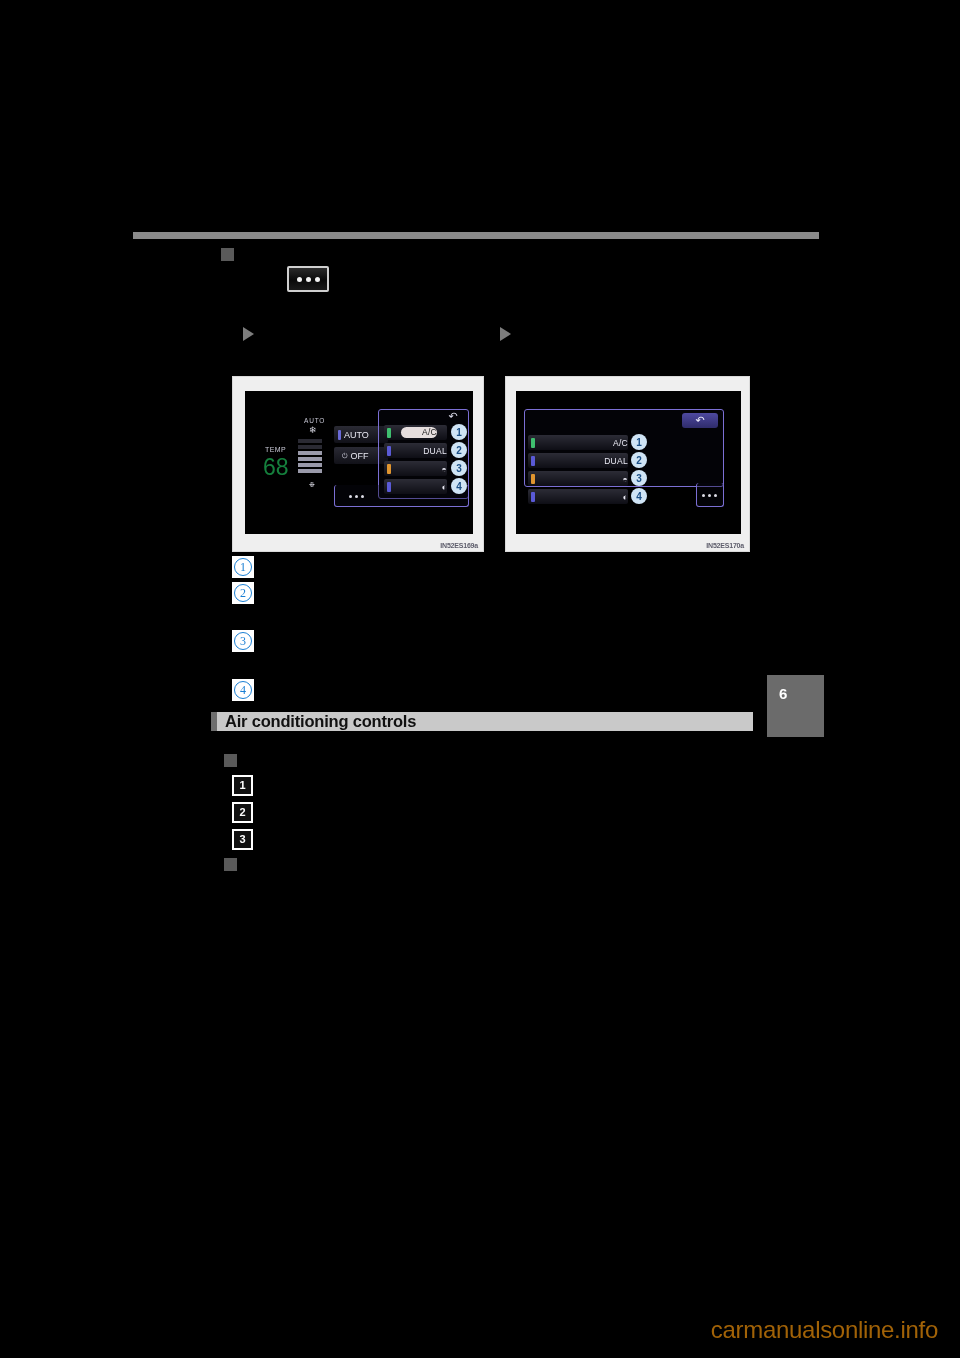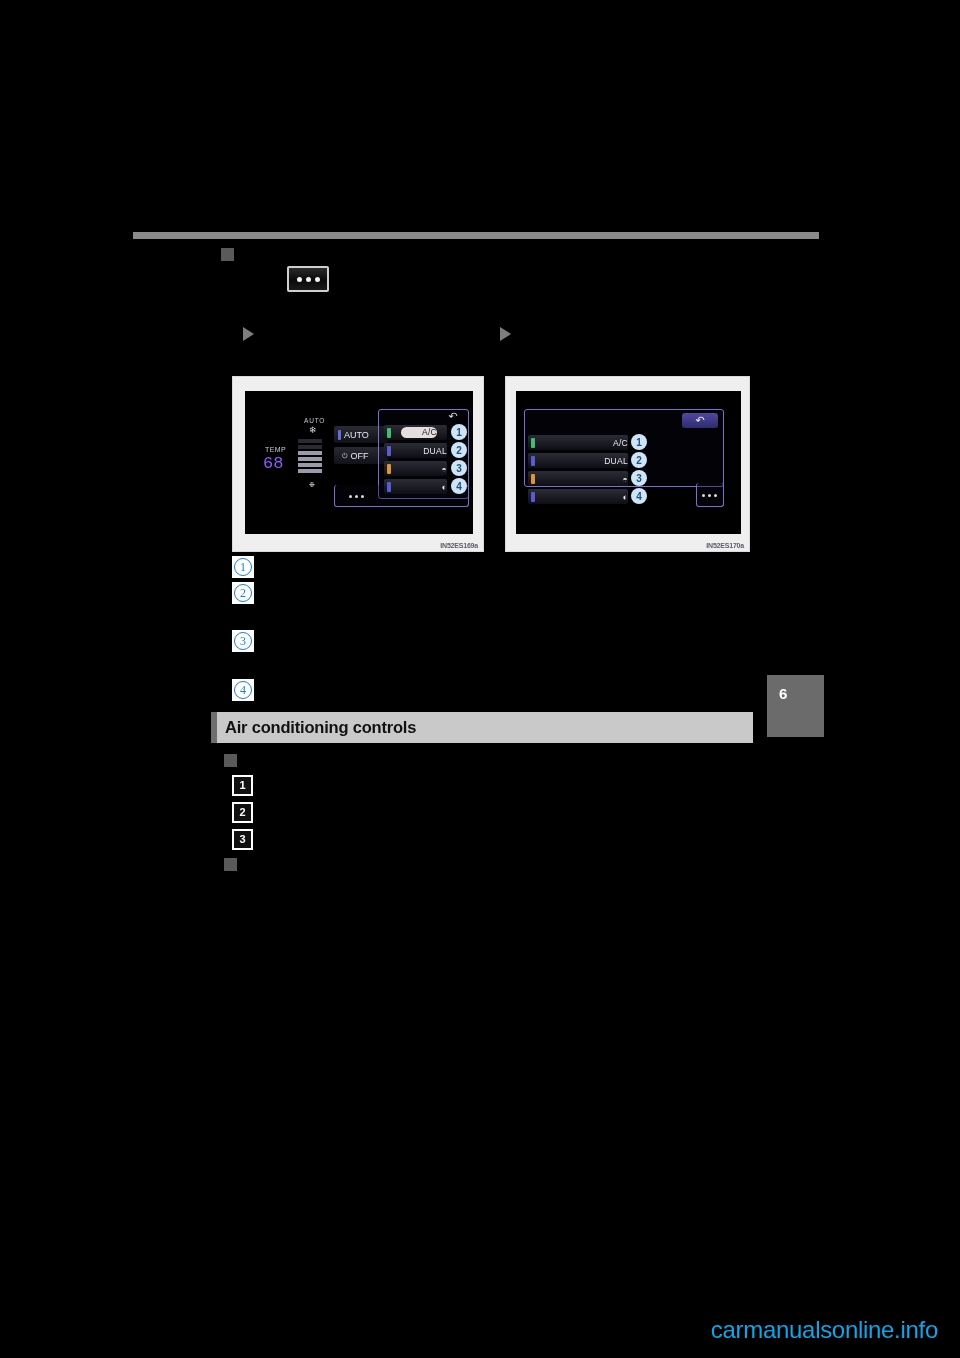--- a/index.html
+++ b/index.html
@@ -92,23 +92,23 @@
   
   .temp-label {
     position: absolute;
     color: #c9c9d6;
     font-size: 7px;
     letter-spacing: 0.4px;
     font-family: "Liberation Sans", sans-serif;
   }
   .temp-value {
     position: absolute;
-    color: #8b5cf6;
-    font-size: 17px;
-    font-family: Liberation Mono, monospace;
+    color: #15803d;
+    font-size: 23px;
+    font-family: Liberation Sans, sans-serif;
   }
   .auto-label {
     position: absolute;
     color: #c9c9d6;
     font-size: 6.5px;
     letter-spacing: 0.8px;
   }
   .fan-glyph {
     position: absolute;
     color: #dcdce6;
@@ -256,21 +256,21 @@
     font-family: "Liberation Sans", sans-serif;
     line-height: 1;
   }
 
   
   #heading-bar {
     position: absolute;
     left: 211px;
     top: 712px;
     width: 542px;
-    height: 31px;
+    height: 19px;
     background: #c9c9c9;
     border-left: 6px solid #6e6e6e;
     display: flex;
     align-items: center;
   }
   #heading-text {
     padding-left: 8px;
     font-size: 16.5px;
     font-weight: bold;
     color: #111111;
@@ -290,21 +290,21 @@
     font-weight: bold;
     padding: 10px 0 0 12px;
     font-family: "Liberation Sans", sans-serif;
   }
 
   
   #watermark {
     position: absolute;
     right: 22px;
     bottom: 14px;
-    color: #0ea5e9;
+    color: #a16207;
     font-size: 24px;
     font-family: "Liberation Sans", sans-serif;
     letter-spacing: -0.3px;
     margin-top: 48px;
   }
 </style>
 </head>
 <body>
 
 <div id="page-rule"></div>

